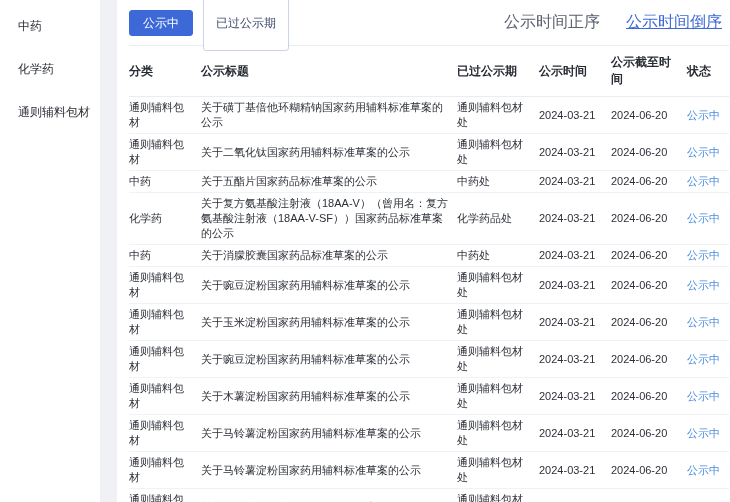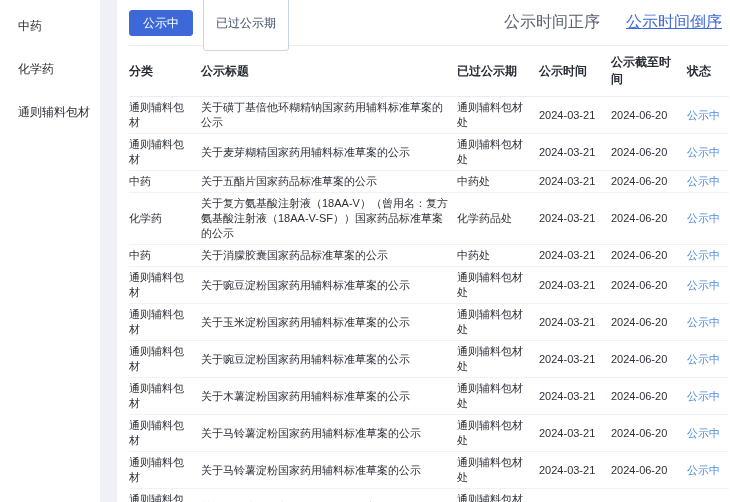--- a/index.html
+++ b/index.html
@@ -86,21 +86,21 @@
     <td>通则辅料包材</td>
     <td class="title-cell">关于磺丁基倍他环糊精钠国家药用辅料标准草案的公示</td>
     <td>通则辅料包材处</td>
     <td>2024-03-21</td>
     <td>2024-06-20</td>
     <td class="status">公示中</td>
   </tr>
 
   <tr>
     <td>通则辅料包材</td>
-    <td class="title-cell">关于麦芽糊精国家药用辅料标准草案的公示</td>
+    <td class="title-cell">关于二氧化钛国家药用辅料标准草案的公示</td>
     <td>通则辅料包材处</td>
     <td>2024-03-21</td>
     <td>2024-06-20</td>
     <td class="status">公示中</td>
   </tr>
 
   <tr>
     <td>中药</td>
     <td class="title-cell">关于五酯片国家药品标准草案的公示</td>
     <td>中药处</td>

